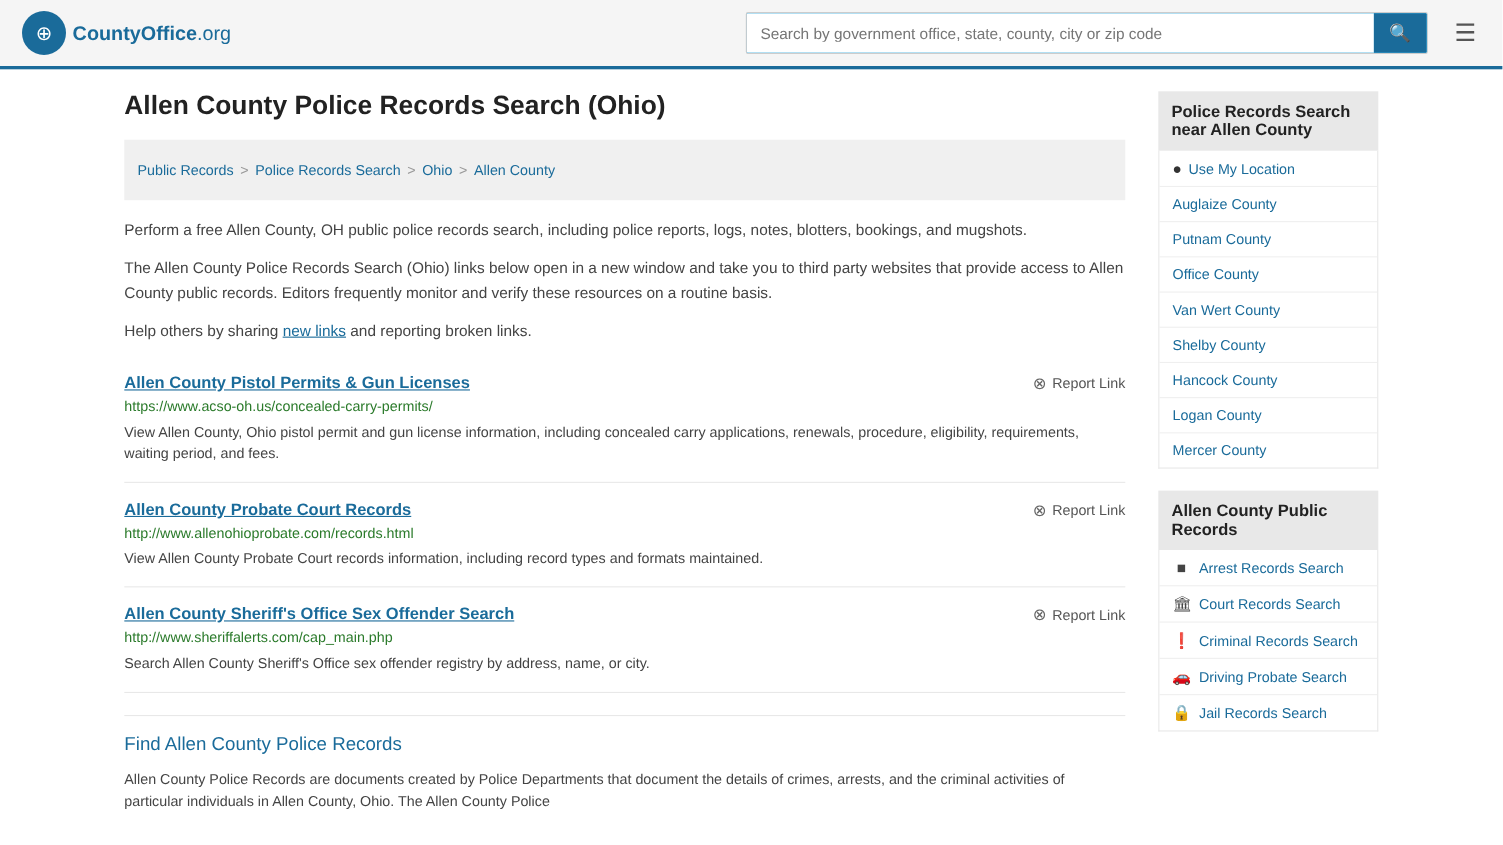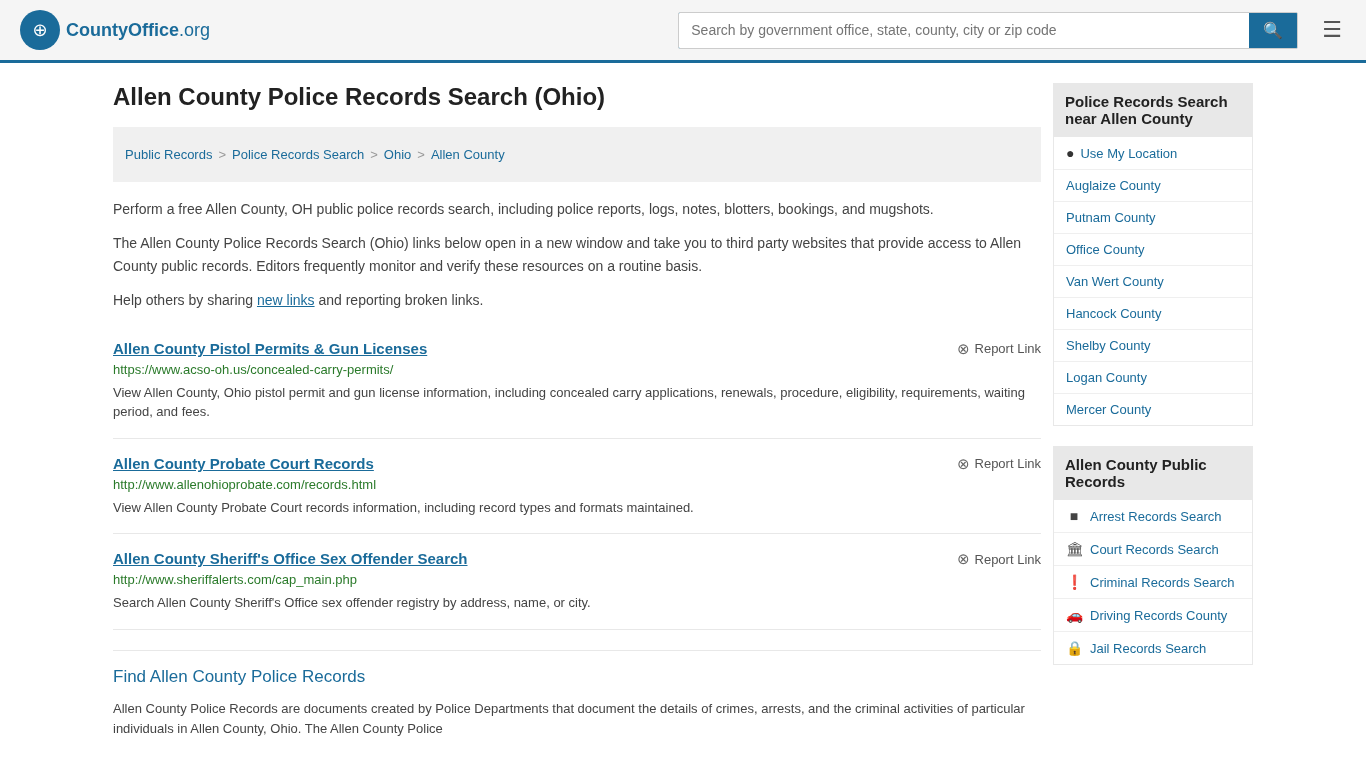--- a/index.html
+++ b/index.html
@@ -72,21 +72,21 @@
       color: #555;
       padding: 4px;
     }
 
     
     .container {
       display: flex;
       max-width: 1180px;
       margin: 0 auto;
       padding: 20px 20px;
-      gap: 12px;
+      gap: 30px;
     }
     .main-content {
       flex: 1;
     }
     .sidebar {
       width: 200px;
       flex-shrink: 0;
     }
 
     
@@ -338,22 +338,22 @@
       <div class="sidebar-header">Police Records Search near Allen County</div>
       <ul class="sidebar-list">
         <li class="location-item">
           <span class="location-pin">●</span>
           <a href="#">Use My Location</a>
         </li>
         <li><a href="#">Auglaize County</a></li>
         <li><a href="#">Putnam County</a></li>
         <li><a href="#">Office County</a></li>
         <li><a href="#">Van Wert County</a></li>
+        <li><a href="#">Shelby County</a></li>
         <li><a href="#">Hancock County</a></li>
-        <li><a href="#">Shelby County</a></li>
         <li><a href="#">Logan County</a></li>
         <li><a href="#">Mercer County</a></li>
       </ul>
     </div>
 
     <div class="sidebar-section">
       <div class="sidebar-header">Allen County Public Records</div>
       <ul class="sidebar-public-list">
         <li>
           <span class="pub-icon">■</span>
@@ -362,21 +362,21 @@
         <li>
           <span class="pub-icon">🏛</span>
           <a href="#">Court Records Search</a>
         </li>
         <li>
           <span class="pub-icon">❗</span>
           <a href="#">Criminal Records Search</a>
         </li>
         <li>
           <span class="pub-icon">🚗</span>
-          <a href="#">Driving Records County</a>
+          <a href="#">Driving Probate Search</a>
         </li>
         <li>
           <span class="pub-icon">🔒</span>
           <a href="#">Jail Records Search</a>
         </li>
       </ul>
     </div>
 
   </aside>
 </div>

